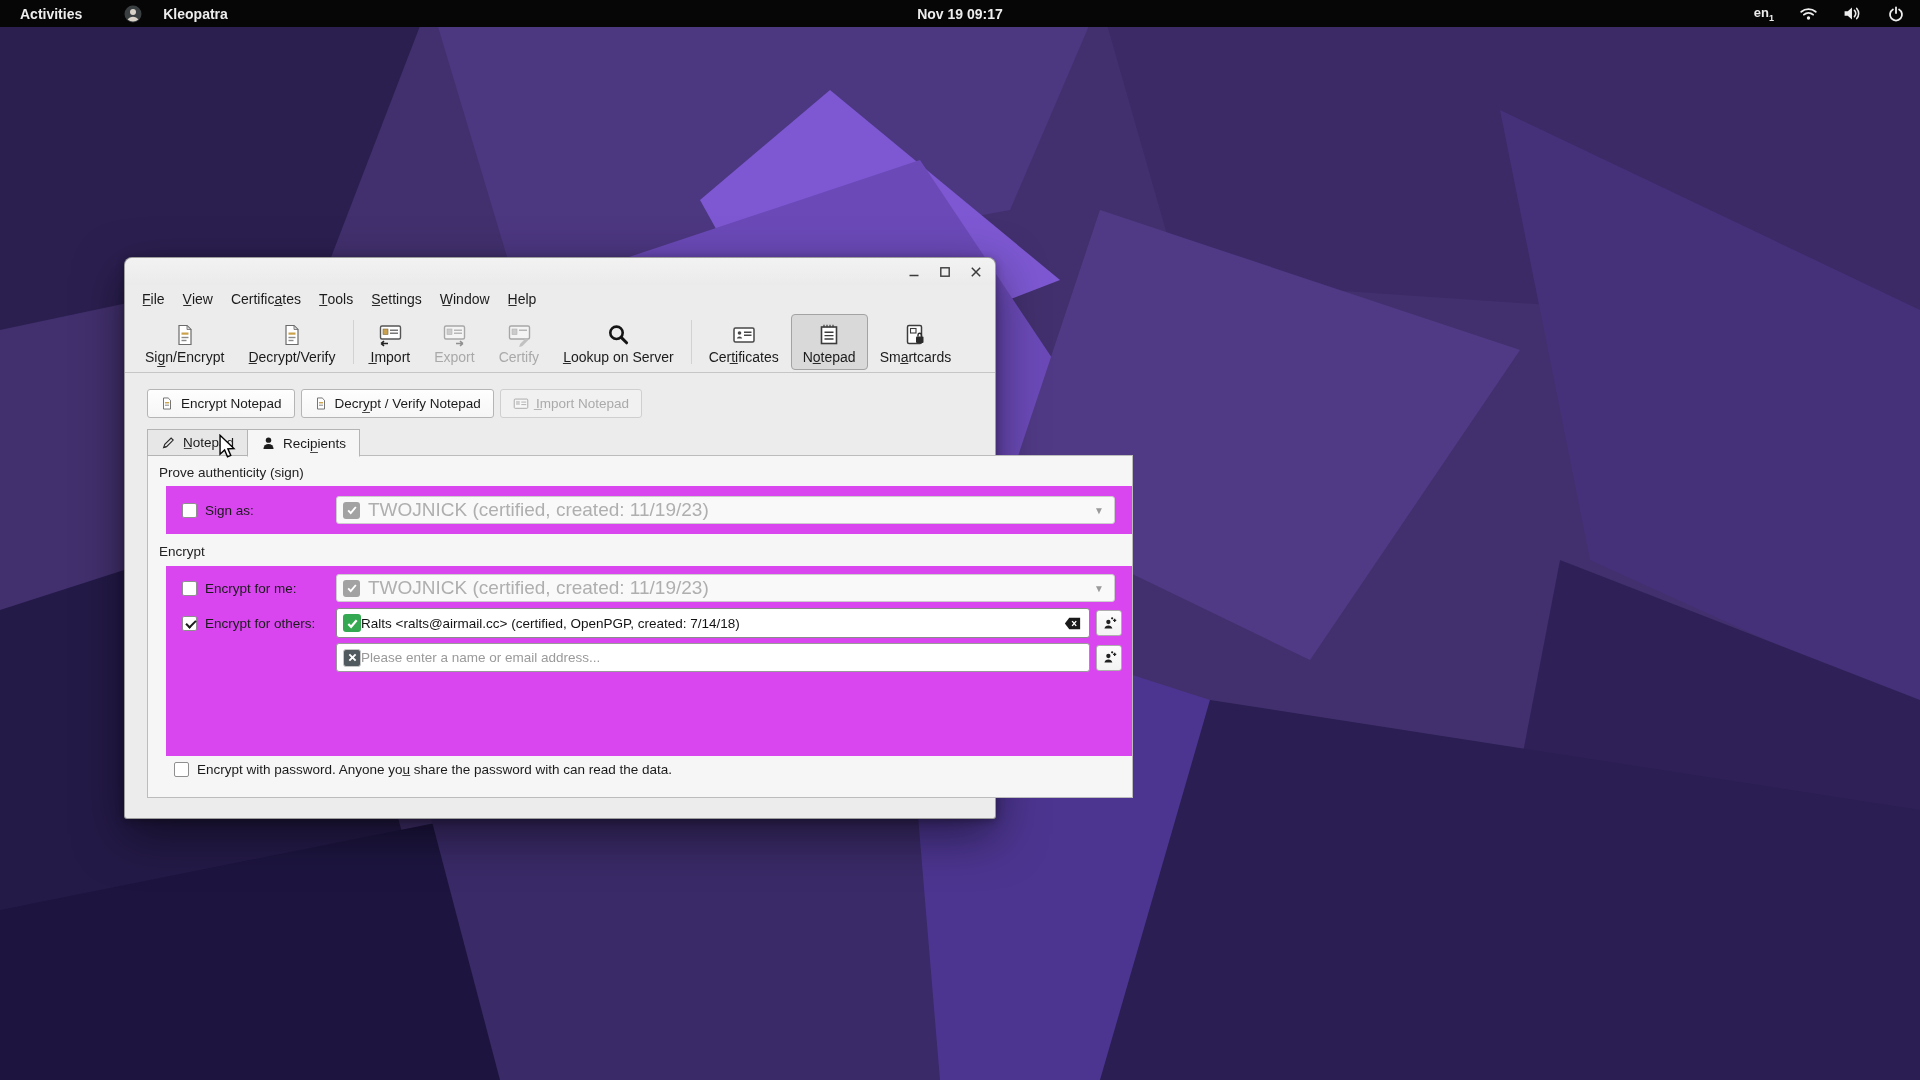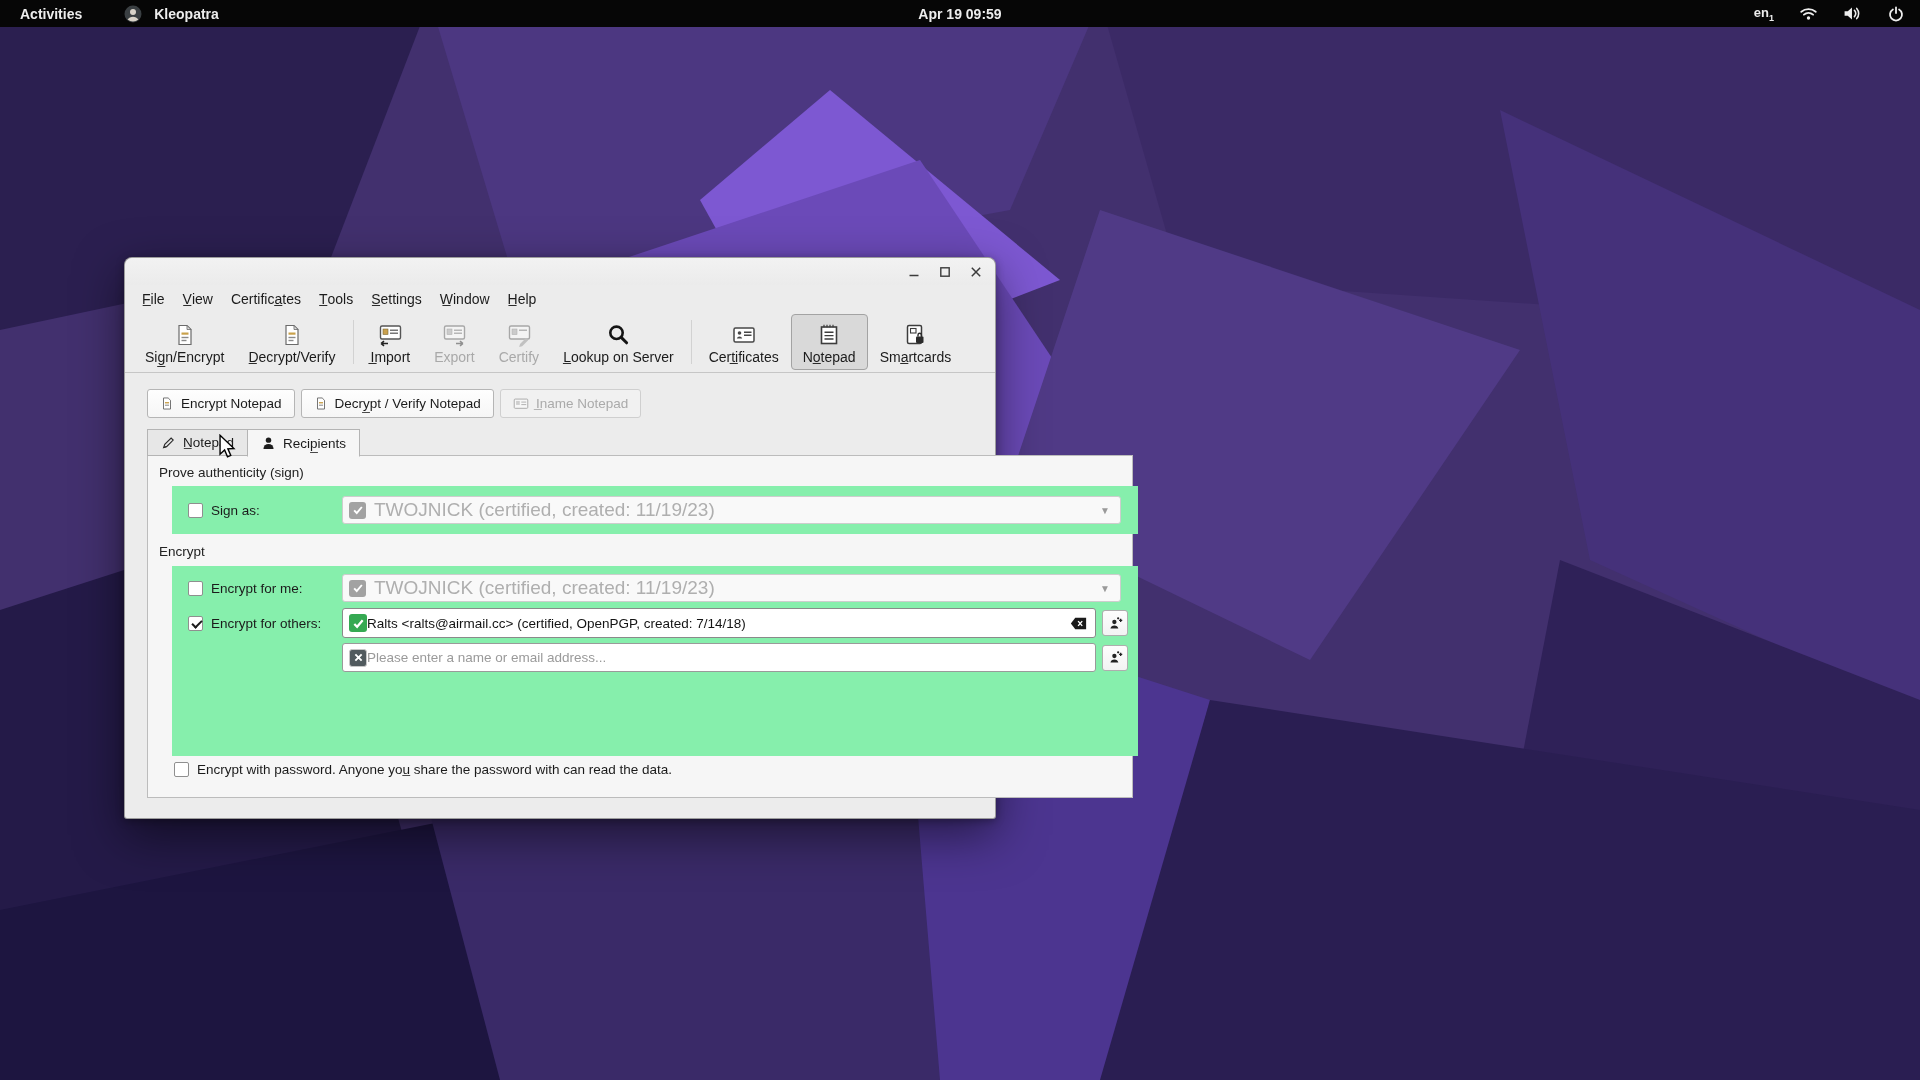--- a/index.html
+++ b/index.html
@@ -6,21 +6,21 @@
   html,body { width:1920px; height:1080px; overflow:hidden; font-family:"Liberation Sans", sans-serif; }
   body { position:relative; background:#42306e; }
 
   
   .wallpaper { position:absolute; inset:0; z-index:0; }
 
   
   .topbar { position:absolute; top:0; left:0; width:1920px; height:27px; background:#060606; z-index:50;
             display:flex; align-items:center; color:#ededed; font-size:14px; }
   .tb-activities { margin-left:14px; font-weight:600; padding:0 6px; }
-  .tb-app { display:flex; align-items:center; gap:12px; margin-left:30px; font-weight:700; padding:0 6px; }
+  .tb-app { display:flex; align-items:center; gap:21px; margin-left:30px; font-weight:700; padding:0 6px; }
   .tb-clock { position:absolute; left:50%; transform:translateX(-50%); font-weight:600; }
   .tb-status { position:absolute; right:0; height:100%; display:flex; align-items:center; gap:26px; padding-right:16px; }
   .tb-kbd { font-size:13px; font-weight:600; }
   .tb-kbd sub { font-size:9px; }
 
   
   .window { position:absolute; left:124px; top:257px; width:872px; height:562px; z-index:10;
             background:#ececec; border:1px solid rgba(25,25,25,.38); border-radius:8px 8px 3px 3px;
             box-shadow:0 16px 48px rgba(0,0,0,.5), 0 2px 8px rgba(0,0,0,.3); font-size:14px; color:#1b1b1b;padding-left:8px; }
 
@@ -53,21 +53,21 @@
   .tabs { position:absolute; top:171px; left:22px; display:flex; z-index:3; }
   .tab { display:flex; align-items:center; gap:7px; height:27px; padding:0 13px; font-size:13.5px;
          border:1px solid #b4b4b4; background:#e7e7e7; }
   .tab.active { background:#f6f6f6; border-bottom-color:#f6f6f6; height:28px; }
   .tab.inactive { border-right:none; }
 
   
   .page { position:absolute; top:197px; left:22px; width:986px; height:343px; background:#f6f6f6;
           border:1px solid #bcbcbc; z-index:2; }
   .sec-title { position:absolute; left:11px; font-size:13.5px; color:#222; }
-  .panel { position:absolute; left:24px; width:966px; background:#86efac; }
+  .panel { position:absolute; left:18px; width:966px; background:#d946ef; }
   .prow { position:absolute; left:0; right:0; display:flex; align-items:center; padding-left:16px; }
   .rlabel { margin-left:8px; font-size:13.5px; }
 
   
   .cb { width:15px; height:15px; background:#ffffff; border:1px solid #8f8f8f; border-radius:2px; position:relative; flex:0 0 auto; }
   .cb.checked::after { content:""; position:absolute; left:2.5px; top:3px; width:8px; height:4px;
                        border-left:2px solid #1c1c1c; border-bottom:2px solid #1c1c1c; transform:rotate(-45deg); }
 
   
   .combo { position:absolute; left:170px; right:17px; height:28px; top:50%; transform:translateY(-50%);
@@ -114,21 +114,21 @@
 <div class="topbar">
   <div class="tb-activities">Activities</div>
   <div class="tb-app">
     <svg width="18" height="18" viewBox="0 0 18 18">
       <circle cx="9" cy="9" r="8.5" fill="#3a3f42"></circle>
       <circle cx="9" cy="7" r="3" fill="#d8d2c8"></circle>
       <path d="M3.6 14.6 a6.4 6.4 0 0 1 10.8 0 a8.5 8.5 0 0 1 -10.8 0 z" fill="#d8d2c8"></path>
     </svg>
     <span>Kleopatra</span>
   </div>
-  <div class="tb-clock">Apr 19 09:59</div>
+  <div class="tb-clock">Nov 19 09:17</div>
   <div class="tb-status">
     <span class="tb-kbd"><span>en</span><sub>1</sub></span>
     <svg width="17" height="13" viewBox="0 0 16 12">
       <path d="M1.2 4.4 a10.5 10.5 0 0 1 13.6 0" stroke="#ededed" stroke-width="1.7" fill="none" stroke-linecap="round"></path>
       <path d="M3.7 7.1 a6.6 6.6 0 0 1 8.6 0" stroke="#ededed" stroke-width="1.7" fill="none" stroke-linecap="round"></path>
       <circle cx="8" cy="10.2" r="1.6" fill="#ededed"></circle>
     </svg>
     <svg width="19" height="15" viewBox="0 0 18 14">
       <path d="M1.5 4.8 h3 l4 -3.6 v11.6 l-4 -3.6 h-3 z" fill="#ededed"></path>
       <path d="M10.8 4 a4.6 4.6 0 0 1 0 6" stroke="#ededed" stroke-width="1.5" fill="none" stroke-linecap="round"></path>
@@ -296,21 +296,21 @@
         </svg>
       <span>Decry̲pt / Verify Notepad</span>
     </div>
     <div class="btn disabled">
       <svg width="16" height="14" viewBox="0 0 26 20">
           <rect x="2" y="2" width="22" height="15" rx="1.5" fill="#fff" stroke="#555" stroke-width="1.6"></rect>
           <rect x="5" y="5" width="6" height="6.5" fill="#caa14e"></rect>
           <rect x="13.5" y="6" width="8" height="1.8" fill="#777"></rect>
           <rect x="13.5" y="10" width="8" height="1.8" fill="#777"></rect>
         </svg>
-      <span>I̲name Notepad</span>
+      <span>I̲mport Notepad</span>
     </div>
   </div>
 
   <div class="tabs">
     <div class="tab inactive">
       <svg width="15" height="15" viewBox="0 0 16 16">
           <path d="M2.8 13.4 L4 10 L10.8 3.2 L13 5.4 L6.2 12.2 Z" fill="none" stroke="#2a2a2a" stroke-width="1.2"></path>
           <path d="M2.8 13.4 L6.2 12.2" stroke="#2a2a2a" stroke-width="1.2"></path>
         </svg>
       <span>N̲otepad</span>

